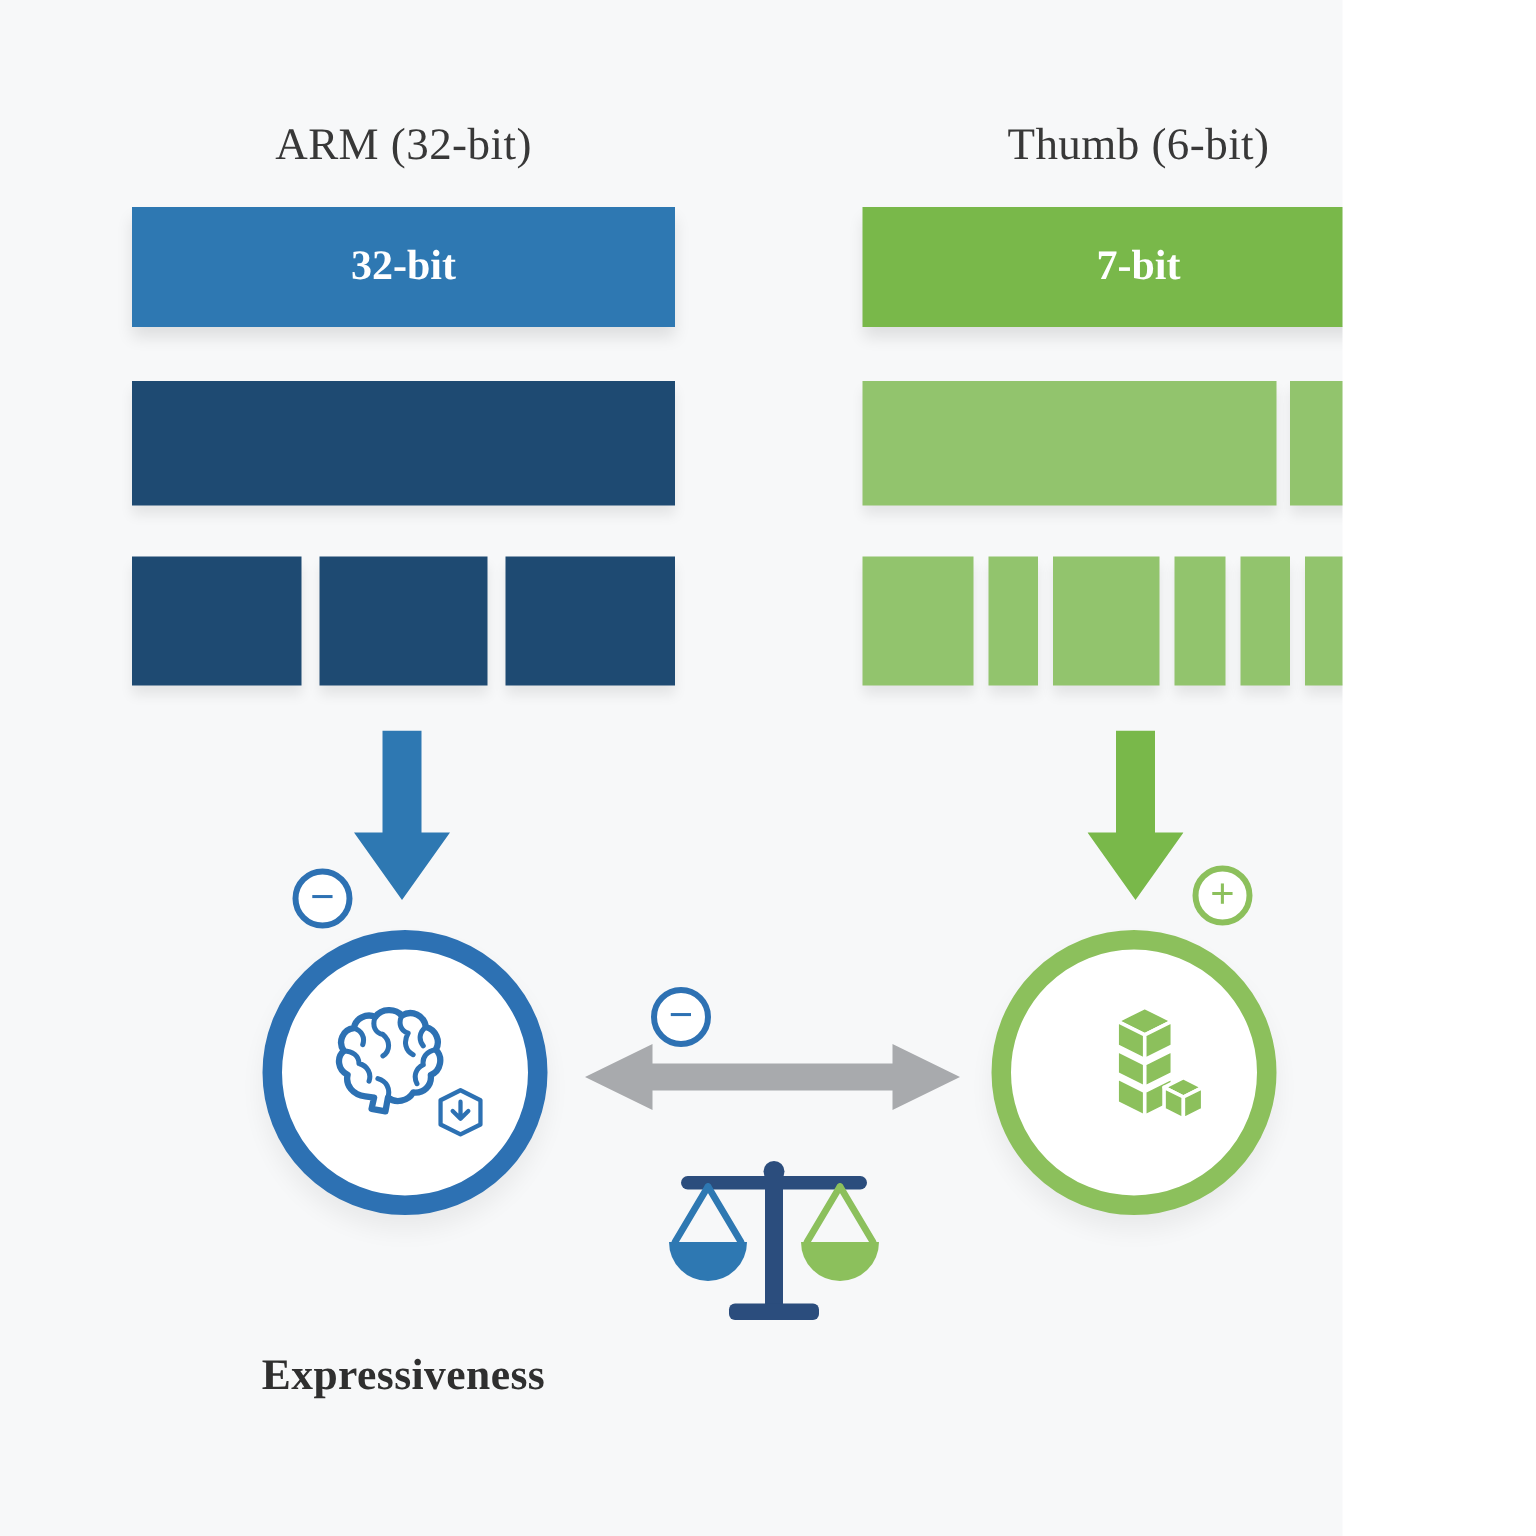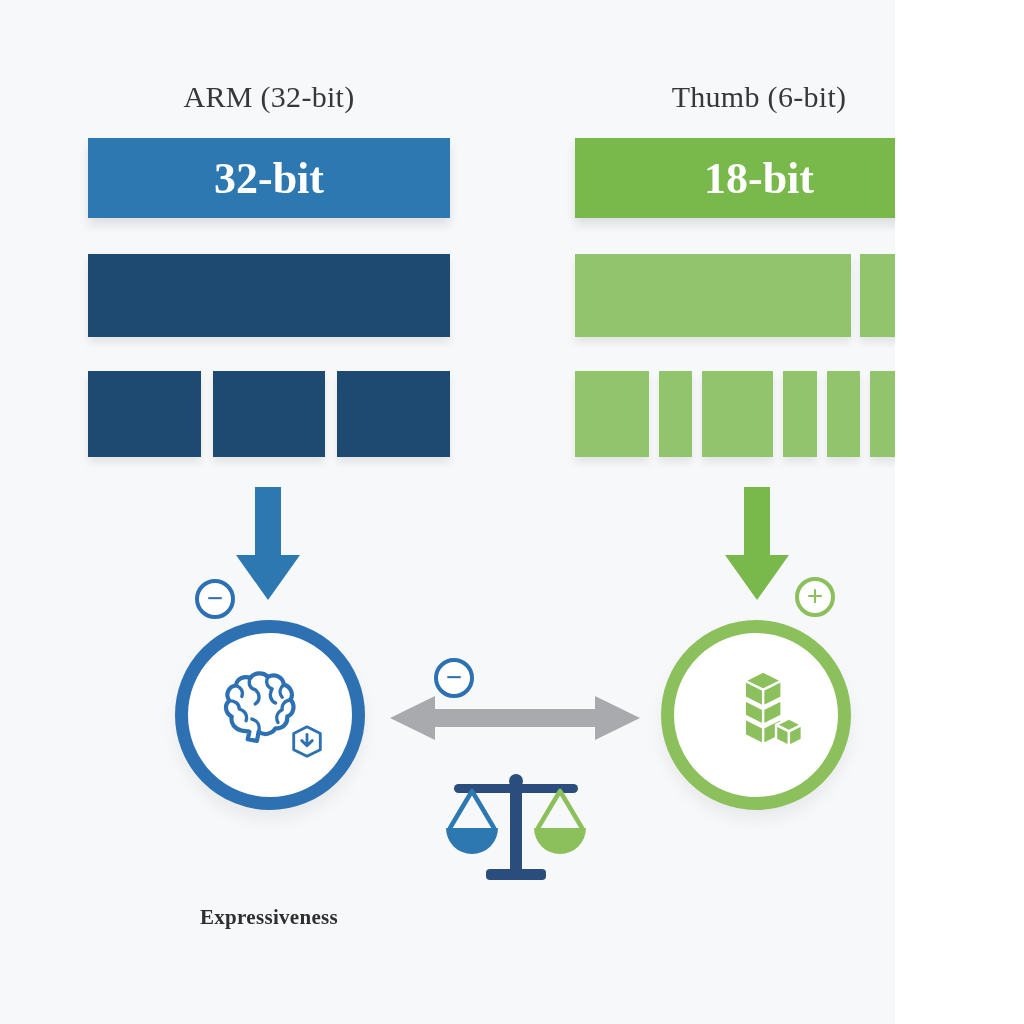--- a/index.html
+++ b/index.html
@@ -14,21 +14,21 @@
     font-family:Liberation Serif, serif;overflow:hidden;padding-left:28px;
   }
   .col-title{
     position:absolute;top:76px;height:42px;display:flex;align-items:center;justify-content:center;
     font-size:30px;font-weight:500;color:var(--text);letter-spacing:.3px;
   }
   #arm-title{left:88px;width:362px;}
   #thumb-title{left:575px;width:368px;}
   .inst-bar{
     position:absolute;top:138px;height:80px;display:flex;align-items:center;justify-content:center;
-    font-size:44px;font-weight:700;color:#fff;box-shadow:0 7px 10px rgba(0,0,0,.10);
+    font-size:28px;font-weight:700;color:#fff;box-shadow:0 7px 10px rgba(0,0,0,.10);
   }
   #arm-bar{left:88px;width:362px;background:var(--arm-primary);}
   #thumb-bar{left:575px;width:368px;background:var(--thumb-primary);}
   .block-row{position:absolute;display:flex;justify-content:space-between;}
   .row2{top:254px;height:83px;}
   .row3{top:371px;height:86px;}
   .arm-row{left:88px;width:362px;}
   .thumb-row{left:575px;width:368px;}
   .blk{height:100%;box-shadow:0 6px 8px rgba(0,0,0,.08);}
   .arm-row .blk{background:var(--arm-dark);}
@@ -63,38 +63,38 @@
   #scale-icon{left:436px;top:770px;}
   .stroke-brain{stroke:var(--arm-ring);fill:none;stroke-linecap:round;stroke-linejoin:round;}
   .boxes-face{fill:var(--thumb-ring);stroke:#fff;stroke-width:2.6;stroke-linejoin:round;}
   .scale-dark{fill:var(--scale-dark);}
   .string-blue{stroke:var(--arm-primary);stroke-width:4.5;stroke-linecap:round;fill:none;}
   .string-green{stroke:var(--thumb-ring);stroke-width:4.5;stroke-linecap:round;fill:none;}
   .bowl-blue{fill:var(--arm-primary);}
   .bowl-green{fill:var(--thumb-ring);}
   .outcome-label{
     position:absolute;top:894px;height:46px;display:flex;align-items:center;justify-content:center;
-    font-size:21px;font-weight:600;color:var(--label-text);letter-spacing:.3px;
+    font-size:29px;font-weight:600;color:var(--label-text);letter-spacing:.3px;
   }
   #arm-label{left:88px;width:362px;}
   #thumb-label{left:578px;width:380px;}
 </style>
 </head>
 <body>
 
 <div class="canvas">
 
   <div class="col-title" id="arm-title">ARM (32-bit)</div>
   <div class="col-title" id="thumb-title">Thumb (6-bit)</div>
 
   <div class="inst-bar" id="arm-bar">
     <span>32-bit</span>
   </div>
   <div class="inst-bar" id="thumb-bar">
-    <span>18-bit</span>
+    <span>7-bit</span>
   </div>
 
   <div class="block-row row2 arm-row">
       <div class="blk" style="width: 100%;"></div>
     </div>
   <div class="block-row row3 arm-row">
       <div class="blk" style="width: 31.2%;"></div>
       <div class="blk" style="width: 31.2%;"></div>
       <div class="blk" style="width: 31.2%;"></div>
     </div>

